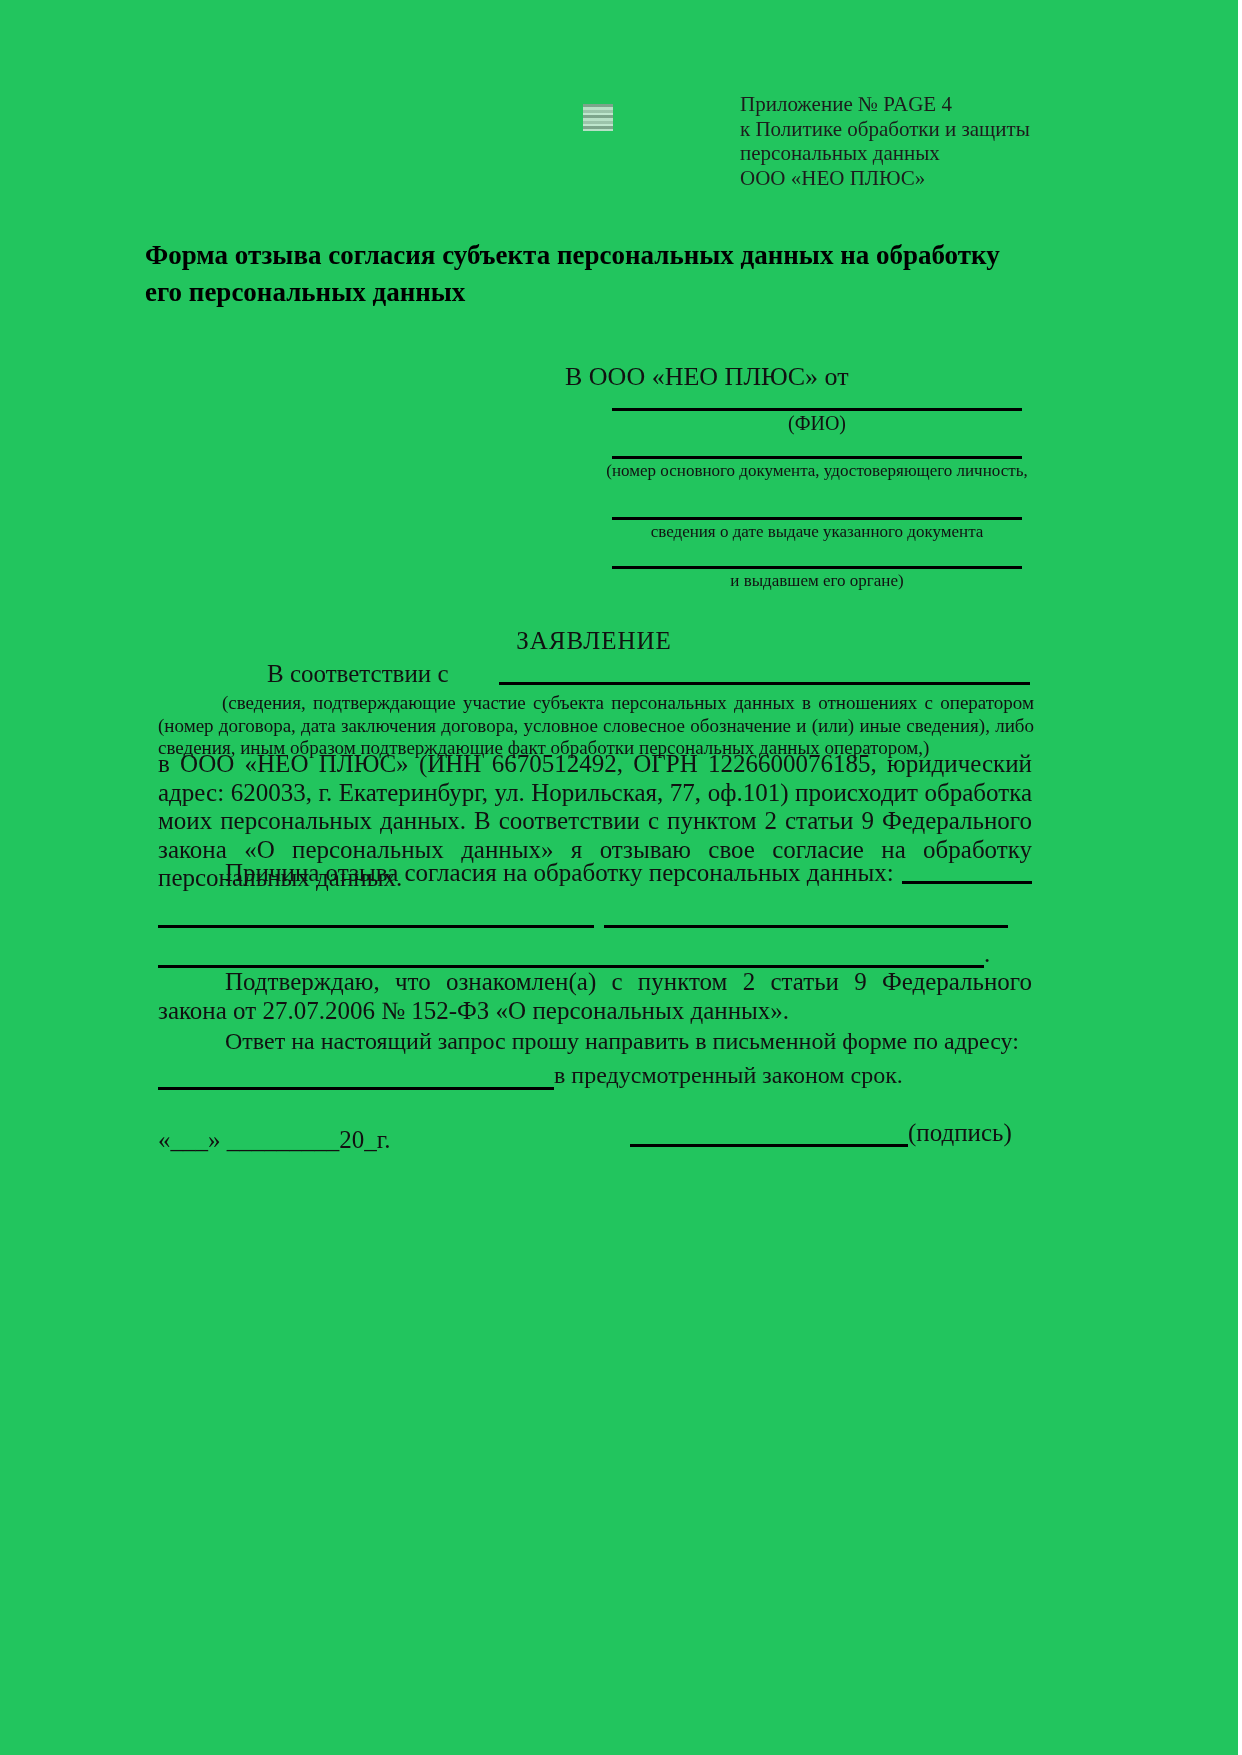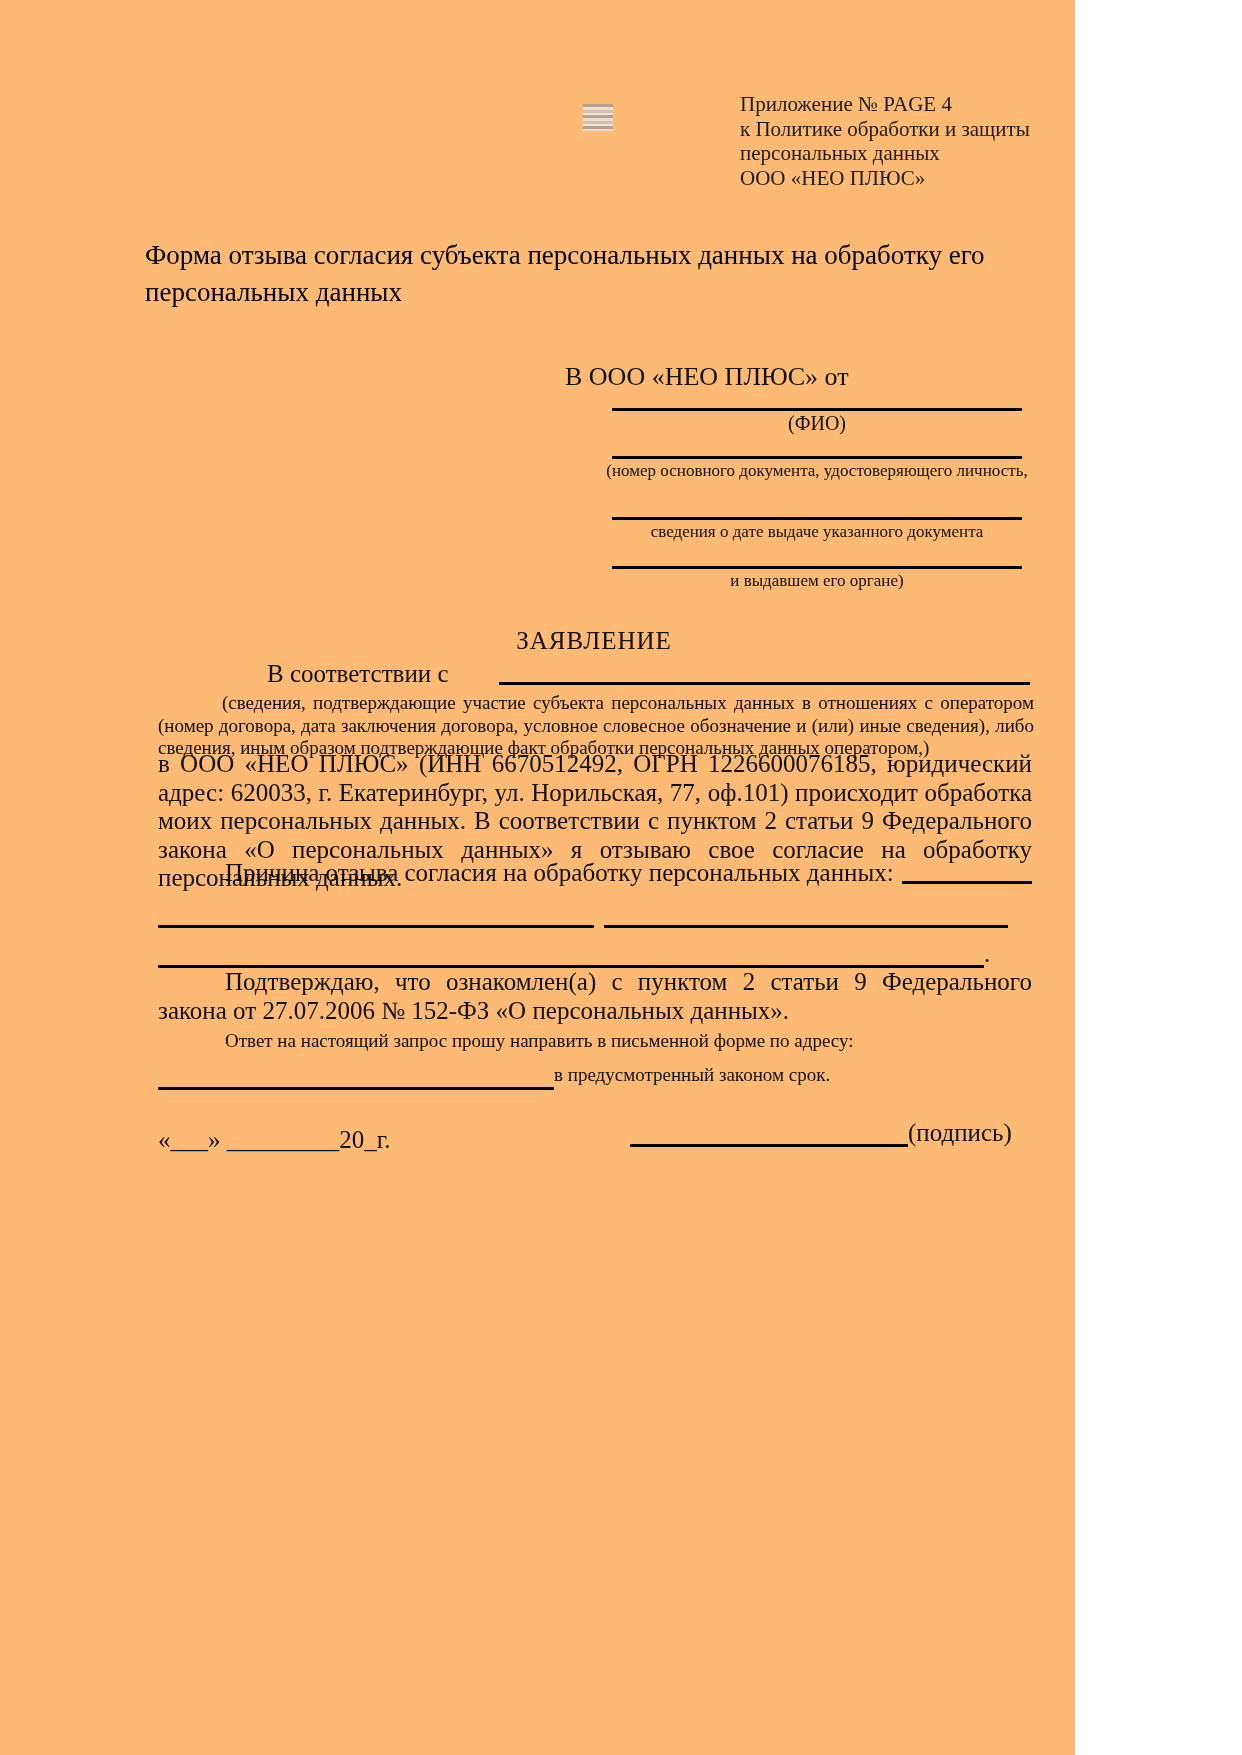--- a/index.html
+++ b/index.html
@@ -1,40 +1,40 @@
 <!DOCTYPE html>
 <html lang="ru"><head>
 <meta charset="utf-8">
 <style>
   html,body { margin:0; padding:0; background:#ffffff; }
   .page {
     position:relative;
-    width:1075px; height:1755px;
-    background:#fdba74;
+    width:1238px; height:1755px;
+    background:#22c55e;
     color:#111;
     font-family:"Liberation Serif","DejaVu Serif",serif;
     overflow:hidden;
   }
 
   
   .header-note {
     position:absolute; left:740px; top:92px;
     font-size:21px; line-height:24.5px; color:#1c1c1c;
   }
   .artifact {
     position:absolute; left:583px; top:104px;
     width:30px; height:27px; opacity:.75;
     background:repeating-linear-gradient(180deg,
       #9b9b9b 0 3px, #e9e9e9 3px 6px, #c4c4c4 6px 9px, #f2f2f2 9px 11px);
   }
 
   
   .doc-title {
     position:absolute; left:145px; top:237px; width:888px;
-    font-size:27px; font-weight:normal; line-height:37px; color:#000;
+    font-size:27px; font-weight:bold; line-height:37px; color:#000;
   }
 
   
   .to-line {
     position:absolute; left:565px; top:362px;
     font-size:26px; white-space:nowrap;
   }
   .addr-line { position:absolute; left:612px; width:410px; height:0; border-top:3px solid #000; }
   .addr-caption {
     position:absolute; left:612px; width:410px;
@@ -83,21 +83,21 @@
     display:flex; align-items:flex-end; font-size:25px;
   }
   .blank-row2 .seg { width:826px; border-bottom:3px solid #000; height:16px; }
 
   .confirm-para {
     position:absolute; left:158px; width:874px; top:968px;
     font-size:25px; line-height:28.5px; text-align:justify; text-indent:67px;
   }
   .answer-para {
     position:absolute; left:158px; width:880px; top:1026px;
-    font-size:19px; line-height:30px;
+    font-size:24px; line-height:30px;
   }
   .answer-line1 { white-space:nowrap; }
   .answer-line2 { display:flex; align-items:flex-end; margin-top:4px; }
   .answer-line2 .seg { width:396px; border-bottom:3px solid #000; height:20px; flex:none; }
   .answer-line2 .text { white-space:nowrap; }
 
   
   .date-left {
     position:absolute; left:158px; top:1126px;
     font-size:25px; white-space:nowrap;

